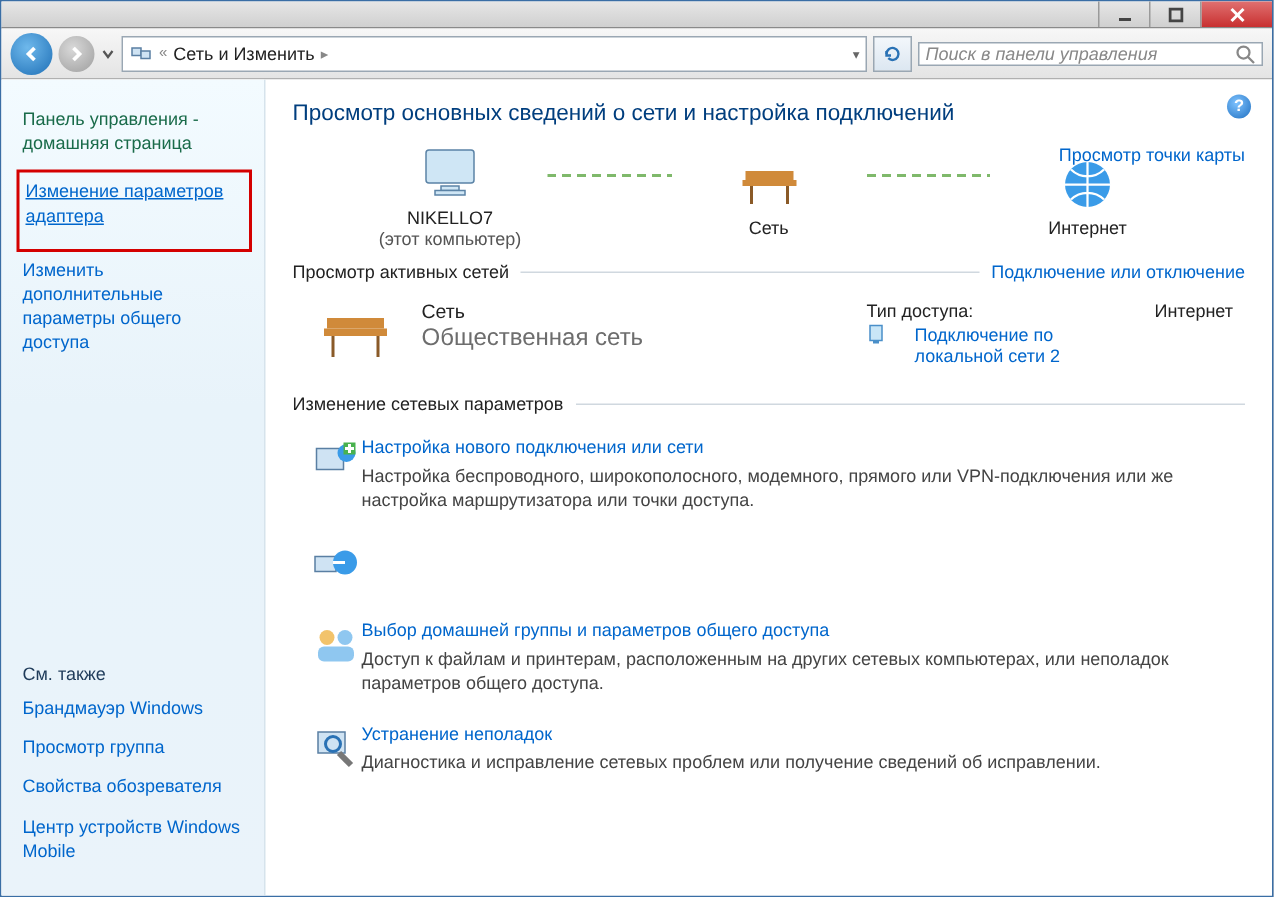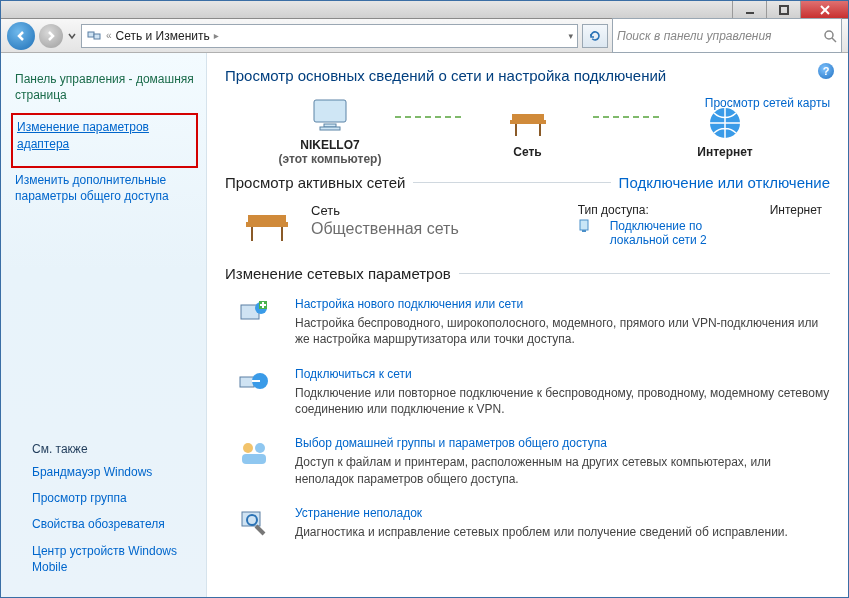--- a/index.html
+++ b/index.html
@@ -47,85 +47,85 @@
     gap: 4px;
   }
   .address .crumb-icon { width:16px; height:16px; display:flex; align-items:center; justify-content:center; }
   .address .sep { color: #888; font-size: 10px; }
   .address .drop { margin-left: auto; color:#666; font-size:9px; }
   .address-refresh {
     width: 26px; height: 24px; background: linear-gradient(#f3f7fb,#dce7f1);
     border:1px solid #9aa7b3; display:flex; align-items:center; justify-content:center;
   }
   .search {
-    width: 230px; height: 35px; background: #fff; border: 1px solid #9aa7b3;
+    width: 230px; height: 16px; background: #fff; border: 1px solid #9aa7b3;
     display:flex; align-items:center; padding:0 4px; font-size:12px; color:#888; font-style:italic;
     gap:4px;
   }
 
   
   .body { flex:1; display:flex; background:#fff; overflow:hidden; }
 
   
   .sidebar {
-    width: 206px; background: linear-gradient(#f3fbff, #e8f3fa 40%, #eaf3fa);
+    width: 176px; background: linear-gradient(#f3fbff, #e8f3fa 40%, #eaf3fa);
     border-right: 1px solid #d6e3ec; padding: 18px 12px 4px 14px;
     display:flex; flex-direction:column; font-size:12px;
     position:relative;
   }
   .sidebar .home { color:#1a6b4a; margin-bottom:14px; line-height:1.35; }
   .sidebar a.link { color:#0066cc; text-decoration:none; display:block; line-height:1.35; margin-bottom:10px; cursor:pointer; }
   .sidebar .highlight {
     border: 2px solid #d40000; padding: 4px 4px; margin: -4px -4px 4px -4px;
   }
   .sidebar .highlight a { text-decoration: underline; }
   .sidebar .also {
-    position:absolute; bottom:12px; left:14px; right:12px;margin-left:17px;
+    position:absolute; bottom:12px; left:14px; right:12px;
   }
   .sidebar .also h4 { color:#1f3b5a; font-size:12px; font-weight:normal; margin-bottom:8px; }
 
   
   .main { flex:1; padding: 14px 18px 12px 18px; overflow:auto; position:relative; }
   .help-icon {
     position:absolute; top:10px; right:14px; width:16px; height:16px;
     border-radius:50%; background: radial-gradient(circle at 40% 35%, #7fc3ff, #1f6fc0);
     color:#fff; font-size:11px; font-weight:bold; display:flex; align-items:center; justify-content:center;
   }
   .main h1 { color:#003e7e; font-size:15px; font-weight:normal; margin-bottom:12px; }
 
   .map-area { position:relative; margin-bottom:8px; }
-  .map-row { display:flex; align-items:center; justify-content:flex-start; gap:0; padding:0 40px 0 40px;font-weight:bold; }
+  .map-row { display:flex; align-items:center; justify-content:flex-start; gap:0; padding:0 40px 0 40px; }
   .map-node { display:flex; flex-direction:column; align-items:center; width:130px; }
   .map-icon { width:44px; height:40px; display:flex; align-items:center; justify-content:center; margin-bottom:2px; }
   .map-label { font-size:12px; color:#222; text-align:center; }
   .map-sub { font-size:12px; color:#555; }
   .map-line { flex:1; height:2px; background: repeating-linear-gradient(90deg,#7fb96b 0 6px, transparent 6px 10px); position:relative; top:-14px; }
   .map-link-right { position:absolute; right:0; top:0; font-size:12px; }
   a.blue { color:#0066cc; text-decoration:none; cursor:pointer; }
 
   .section-head {
-    display:flex; align-items:center; font-size:15px; color:#222; margin:8px 0 6px 0;justify-content:space-between;
+    display:flex; align-items:center; font-size:12px; color:#222; margin:8px 0 6px 0;justify-content:space-between;
   }
   .section-head .rule { flex:1; height:1px; background:#d0d8df; margin-left:8px; }
 
   .active-net {
     display:flex; align-items:flex-start; padding:6px 0 10px 12px; gap:14px;
   }
   .active-net .icon { width:60px; height:44px; display:flex; align-items:center; justify-content:center; }
   .active-net .mid { min-width:150px; }
   .active-net .mid .name { font-size:13px; color:#222; }
   .active-net .mid .type { font-size:16px; color:#6d6d6d; margin-top:2px; }
   .active-net .right { margin-left:auto; display:grid; grid-template-columns:auto auto; column-gap:20px; row-gap:2px; font-size:12px; padding-right:8px; }
   .active-net .right .lbl { color:#222; }
   .active-net .right .val { color:#222; }
   .active-net .right .conn { display:flex; align-items:flex-start; gap:20px; }
   .nic-icon { width:12px; height:14px; display:inline-flex; }
 
   .tasks { margin-top:6px; }
-  .task { display:flex; align-items:flex-start; gap:24px; padding:8px 0 10px 12px; }
+  .task { display:flex; align-items:flex-start; gap:0; padding:8px 0 10px 12px; }
   .task .ticn { width:34px; height:34px; flex-shrink:0; display:flex; align-items:center; justify-content:center; }
   .task .ttext { font-size:12px; color:#444; line-height:1.35; }
   .task .ttext a { display:block; margin-bottom:3px; }
 
   
   .svg-monitor rect { fill:#cfe6f5; stroke:#5b83a6; }
   .svg-globe circle { fill:#3a9be8; }
   .svg-globe path { stroke:#fff; fill:none; }
   .svg-bench rect { fill:#d08a3a; }
   .svg-bench line { stroke:#8a5a28; stroke-width:2; }
@@ -214,21 +214,21 @@
         <a class="link">Свойства обозревателя</a>
         <a class="link">Центр устройств Windows Mobile</a>
       </div>
     </div>
 
     <div class="main">
       <div class="help-icon">?</div>
       <h1>Просмотр основных сведений о сети и настройка подключений</h1>
 
       <div class="map-area">
-        <a class="blue map-link-right">Просмотр сетей карты</a>
+        <a class="blue map-link-right">Просмотр точки карты</a>
         <div class="map-row">
           <div class="map-node">
             <div class="map-icon">
               <svg class="svg-monitor" width="40" height="36" viewBox="0 0 40 36">
                   <rect x="4" y="2" width="32" height="22" rx="2"></rect>
                   <rect x="14" y="26" width="12" height="3" fill="#9ab"></rect>
                   <rect x="10" y="29" width="20" height="3" fill="#ccd"></rect>
                 </svg>
             </div>
             <div class="map-label">NIKELLO7</div>
@@ -317,24 +317,20 @@
         </div>
 
         <div class="task">
           <div class="ticn">
             <svg width="32" height="32" viewBox="0 0 32 32">
                 <rect x="2" y="10" width="14" height="10" fill="#cfe3f3" stroke="#5a7fa3"></rect>
                 <circle cx="22" cy="14" r="8" fill="#3a9be8"></circle>
                 <path d="M14 14h8" stroke="#fff" stroke-width="2"></path>
               </svg>
           </div>
-          <div class="ttext">
-            <a class="blue">Подключиться к сети</a>
-            <span>Подключение или повторное подключение к беспроводному, проводному, модемному сетевому соединению или подключение к VPN.</span>
-          </div>
         </div>
 
         <div class="task">
           <div class="ticn">
             <svg width="32" height="32" viewBox="0 0 32 32">
                 <circle cx="10" cy="12" r="5" fill="#f2c36b"></circle>
                 <circle cx="22" cy="12" r="5" fill="#8fc7f0"></circle>
                 <rect x="4" y="18" width="24" height="10" rx="4" fill="#8fc7f0"></rect>
               </svg>
           </div>

